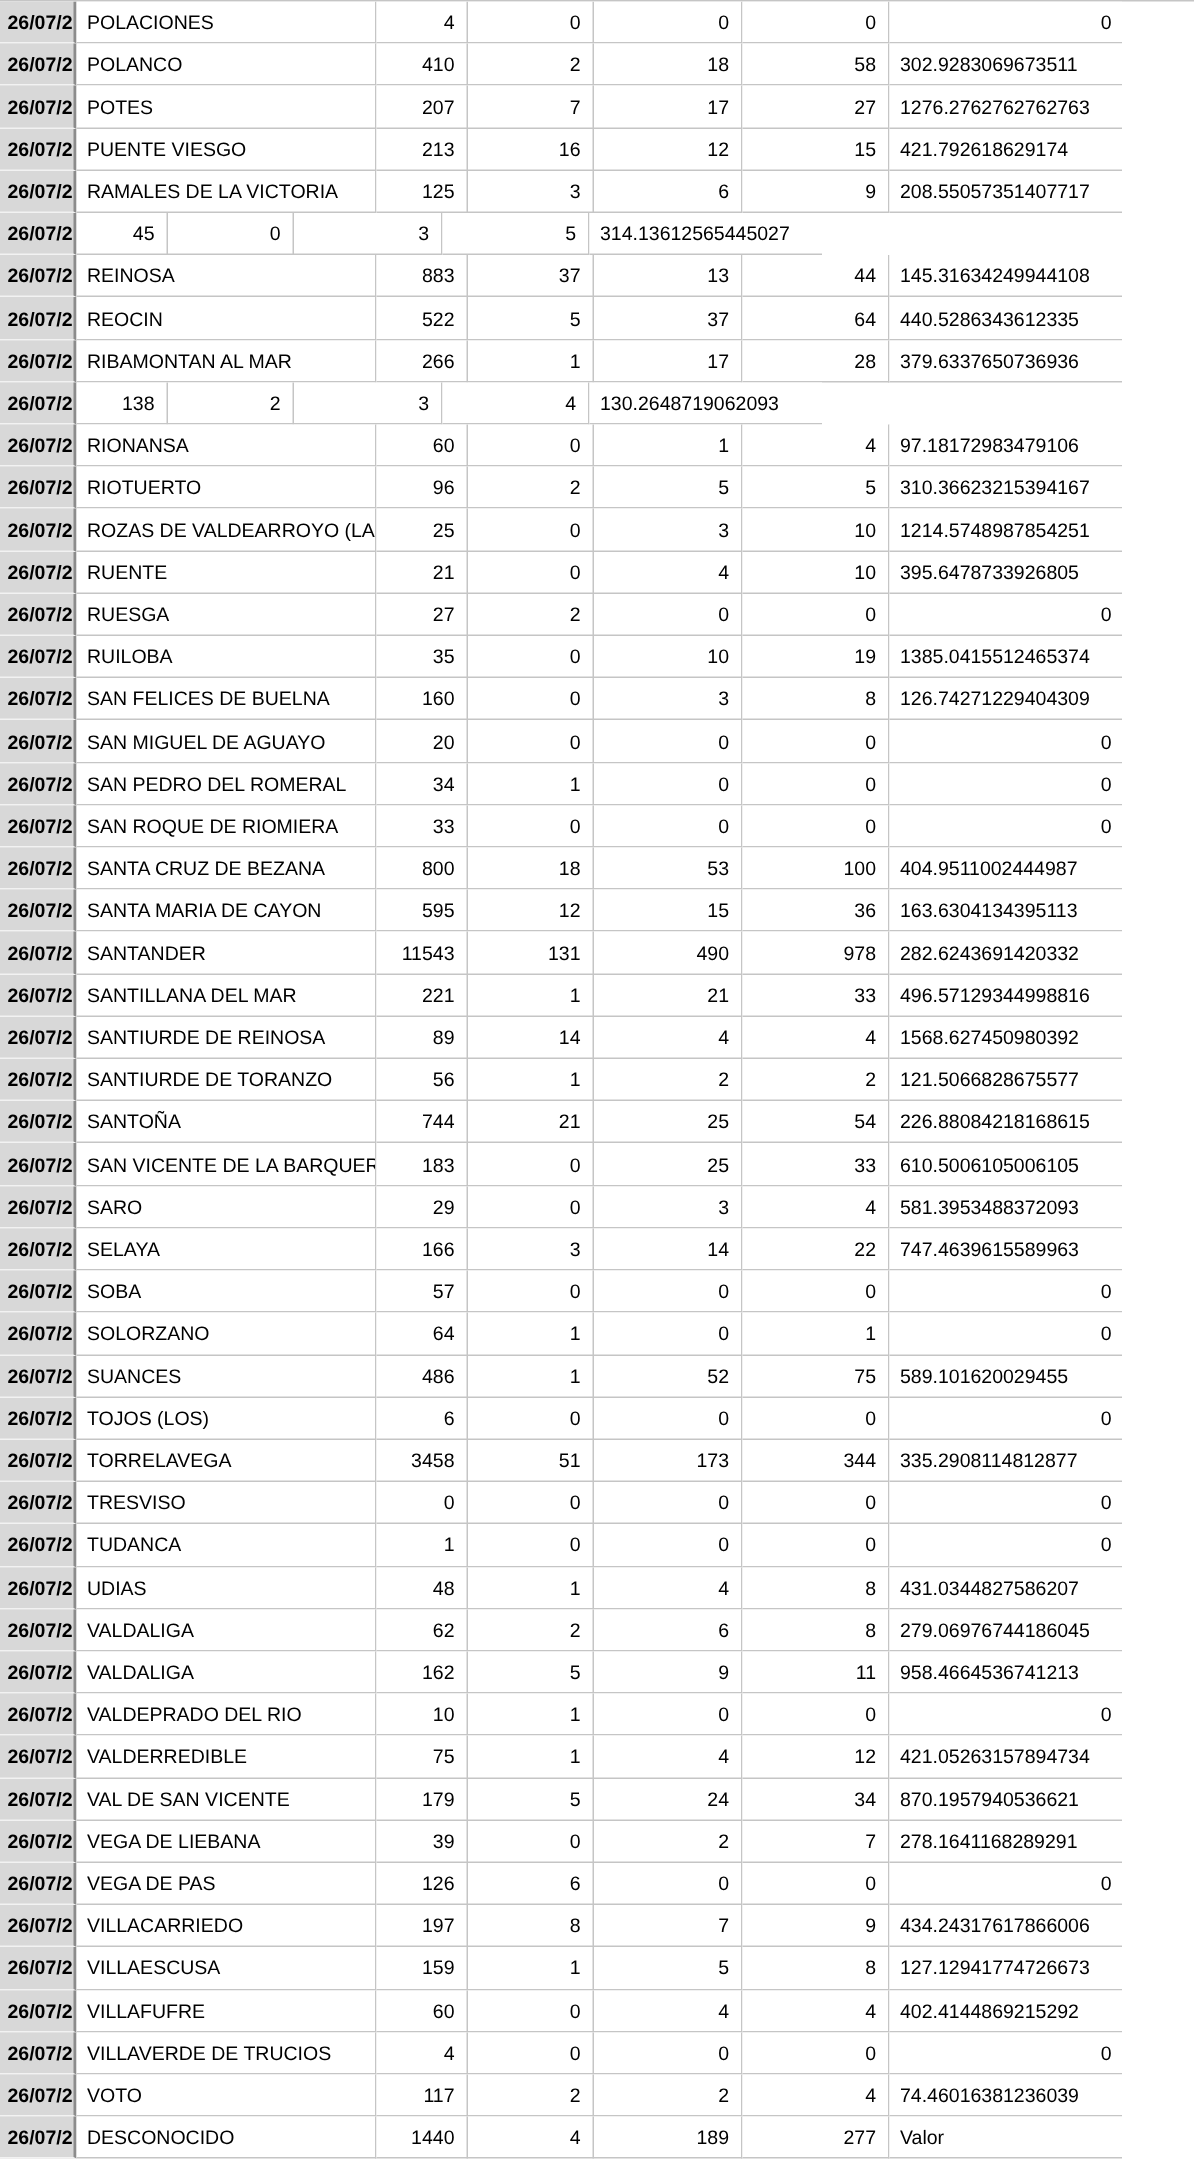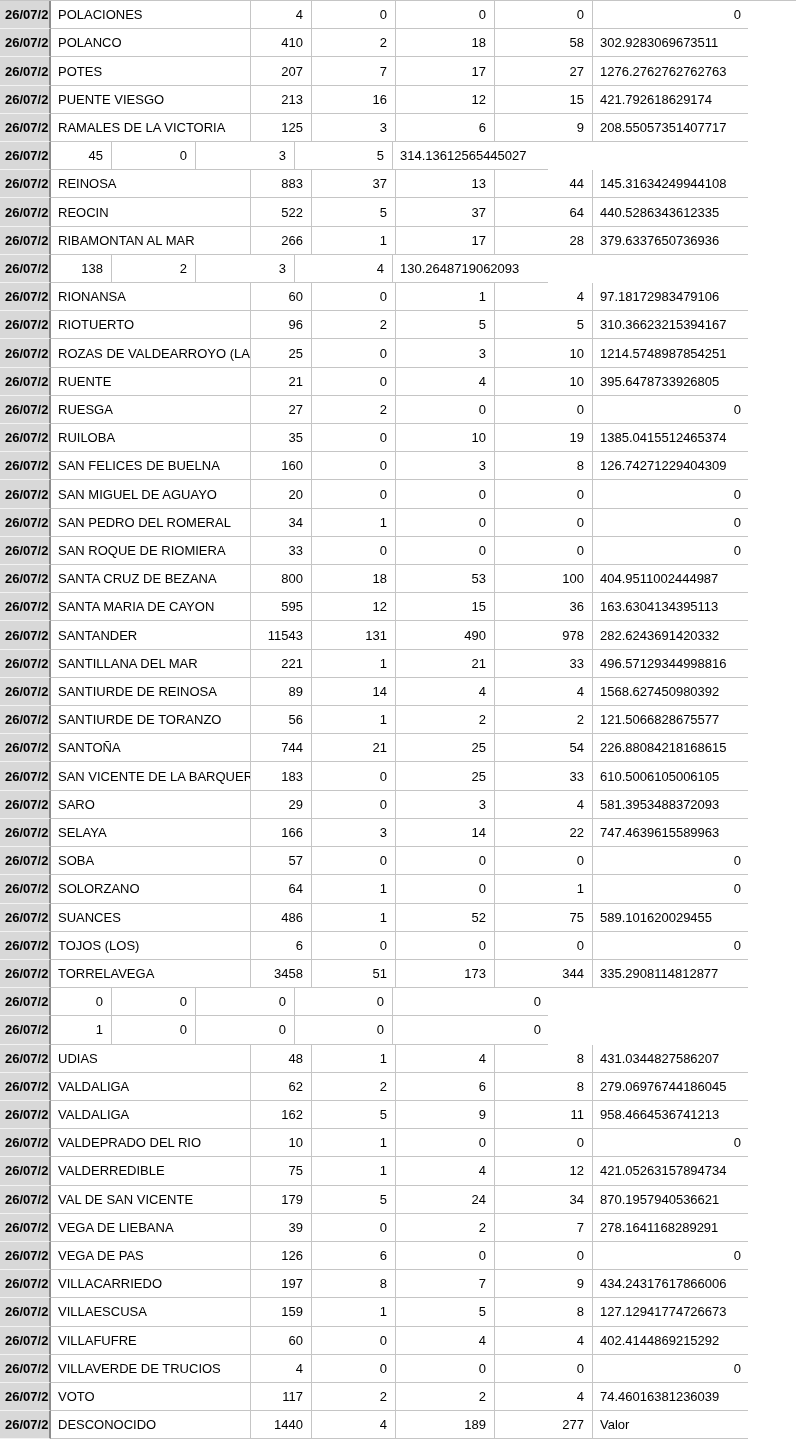--- a/index.html
+++ b/index.html
@@ -466,31 +466,33 @@
     <div class="cell num c-n2">51</div>
     <div class="cell num c-n3">173</div>
     <div class="cell num c-n4">344</div>
     <div class="cell c-val align-left">335.2908114812877</div>
   </div>
 
   <div class="row">
     <div class="cell c-date">
       <span class="date-clip">26/07/2</span>
     </div>
+    <div class="cell c-name">TRESVISO</div>
     <div class="cell num c-n1">0</div>
     <div class="cell num c-n2">0</div>
     <div class="cell num c-n3">0</div>
     <div class="cell num c-n4">0</div>
     <div class="cell c-val align-right">0</div>
   </div>
 
   <div class="row">
     <div class="cell c-date">
       <span class="date-clip">26/07/2</span>
     </div>
+    <div class="cell c-name">TUDANCA</div>
     <div class="cell num c-n1">1</div>
     <div class="cell num c-n2">0</div>
     <div class="cell num c-n3">0</div>
     <div class="cell num c-n4">0</div>
     <div class="cell c-val align-right">0</div>
   </div>
 
   <div class="row">
     <div class="cell c-date">
       <span class="date-clip">26/07/2</span>

